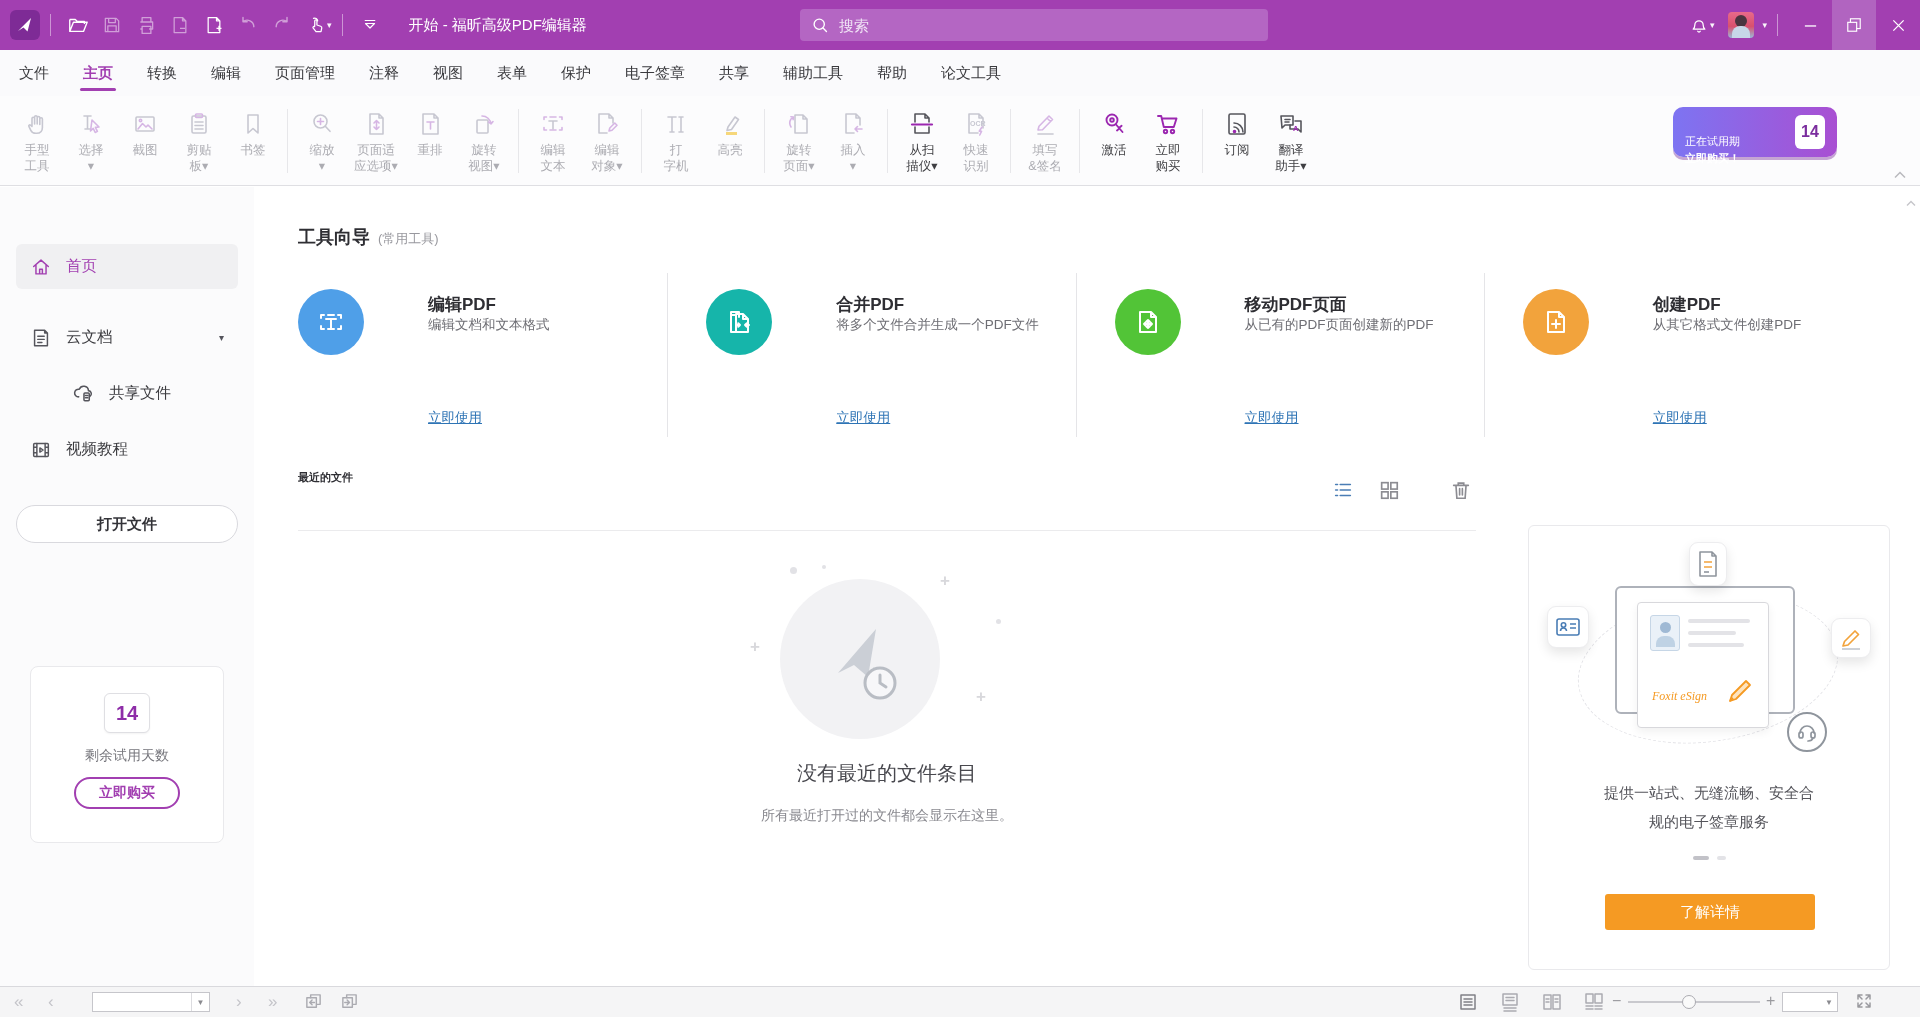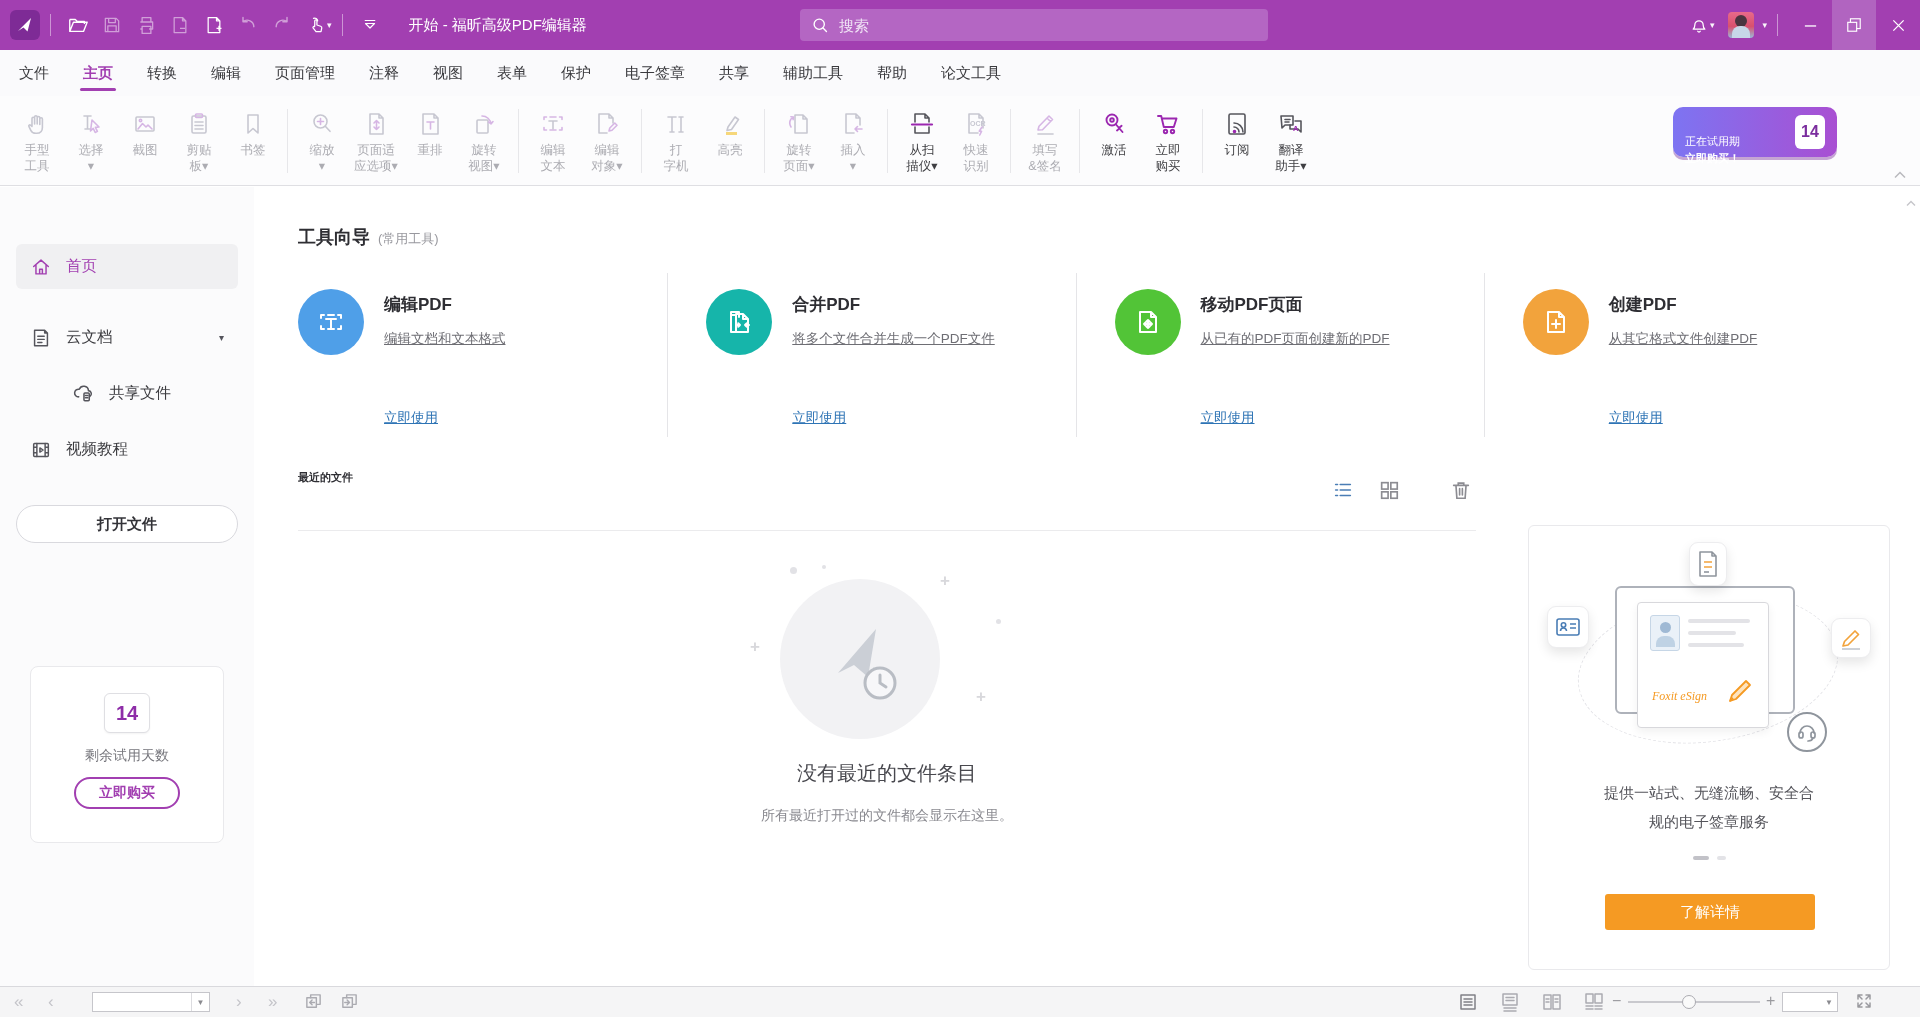--- a/index.html
+++ b/index.html
@@ -93,30 +93,30 @@
   #contact { position:absolute; left:30px; top:680px; font-size:13.5px;
     line-height:23px; color:#55555A; }
   #contact .email { color:#7E9DB8; margin-top:0; }
   #contact .gap { height:14px; }
 
   
   #main { position:absolute; left:254px; top:187px; width:1666px; height:799px; background:#fff; }
   #tools-title { position:absolute; left:44px; top:38px; font-size:18px; font-weight:bold; color:#2E2E33; }
   #tools-title .sub { font-size:13px; font-weight:normal; color:#98989E; margin-left:8px; }
   #cards { position:absolute; left:44px; top:86px; width:1594px; height:164px; display:flex; }
-  .card { flex:1; position:relative; display:flex; padding-top:16px; }
+  .card { flex:1; position:relative; display:flex; padding-top:16px;gap:44px; }
   .card + .card { border-left:1px solid #E5E5E8; padding-left:38px; }
   .circ { width:66px; height:66px; border-radius:50%; flex:none; display:flex;
     align-items:center; justify-content:center; }
   .circ svg { fill:none; stroke:#fff; stroke-width:2; stroke-linecap:round; stroke-linejoin:round; }
   .c-blue { background:#4F9FE8; } .c-teal { background:#16B5AA; }
   .c-green { background:#52C437; } .c-orange { background:#F2A33C; }
   .card .body { margin-left:20px; position:relative; flex:1; }
   .card .t { font-size:17px; font-weight:bold; color:#2E2E33; margin-top:4px; }
-  .card .d { font-size:13.5px; color:#6E6E74; margin-top:14px;text-decoration:underline; }
+  .card .d { font-size:13.5px; color:#6E6E74; margin-top:0; }
   .card .act { position:absolute; left:0; top:120px; font-size:13.5px; color:#2E74B5; text-decoration:underline; }
   #recent-title { position:absolute; left:44px; top:283px; font-size:11px; font-weight:bold; color:#2E2E33; }
   .view-ic { position:absolute; top:292px; }
   .view-ic svg { fill:none; stroke-width:1.8; stroke-linecap:round; display:block; }
   #recent-rule { position:absolute; left:44px; top:343px; width:1178px; height:1px; background:#EBEBED; }
   #empty-circle { position:absolute; left:526px; top:392px; width:160px; height:160px;
     border-radius:50%; background:#F2F2F4; display:flex; align-items:center; justify-content:center; }
   .spark { position:absolute; color:#D8D8DC; font-size:17px; font-weight:bold; }
   .dot { position:absolute; border-radius:50%; background:#E2E2E6; }
   #empty-title { position:absolute; left:44px; top:573px; width:1178px; text-align:center;

